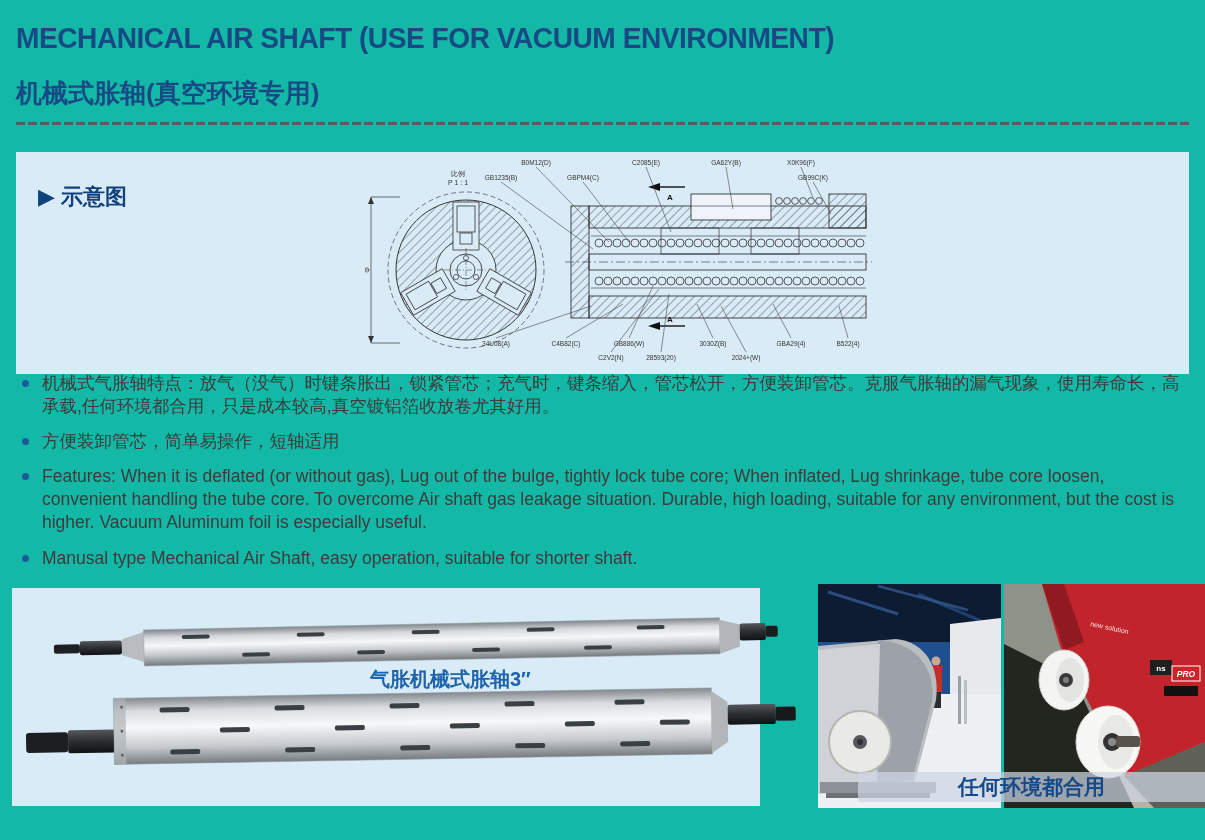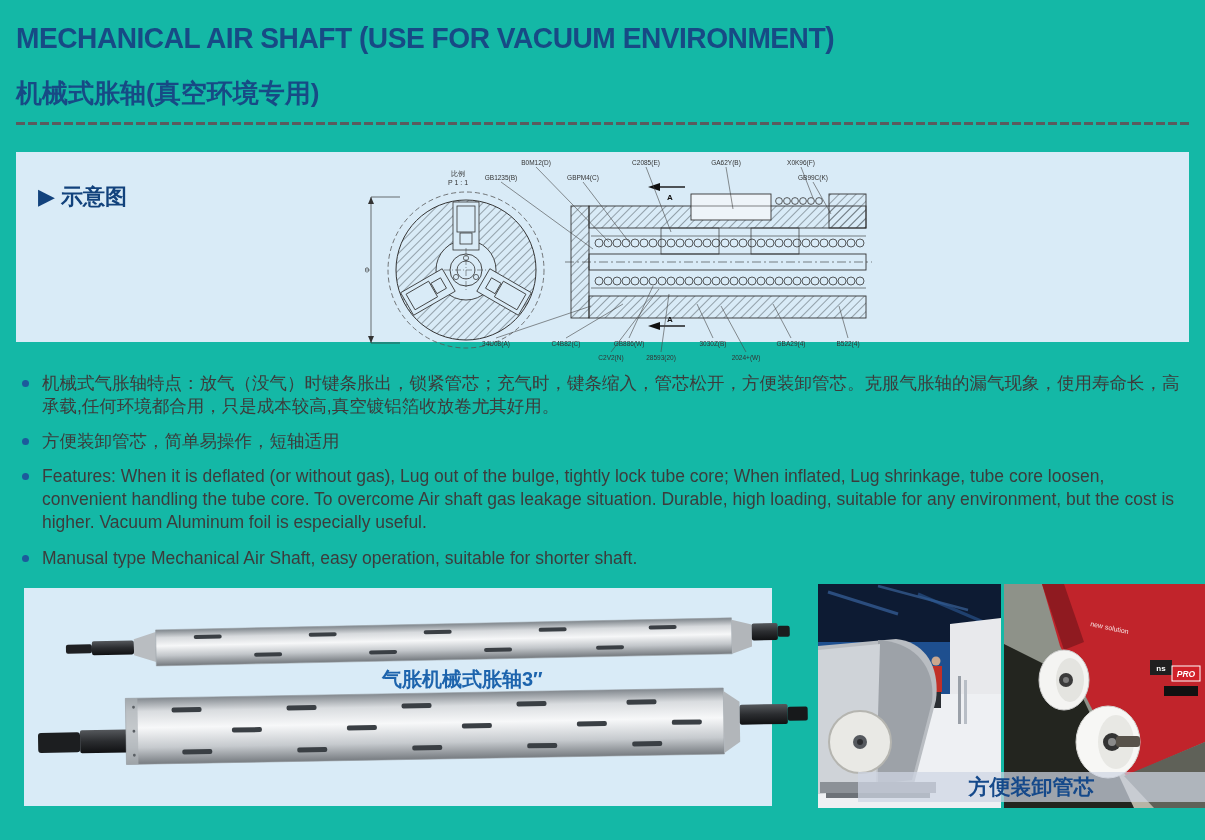--- a/index.html
+++ b/index.html
@@ -5,31 +5,31 @@
   html,body{margin:0;padding:0;background:#ffffff;}
   .page{position:relative;width:1205px;height:840px;background:#14b8a6;overflow:hidden;
         font-family:"Liberation Sans","DejaVu Sans",sans-serif;}
 
   .title-en{position:absolute;left:16px;top:22px;font-size:29px;font-weight:bold;color:#174a85;
             letter-spacing:-0.5px;transform:scaleX(0.97);transform-origin:left;white-space:nowrap;}
   .title-zh{position:absolute;left:16px;top:76px;font-size:26px;font-weight:bold;color:#174a85;white-space:nowrap;}
   .divider{position:absolute;left:16px;top:122px;width:1173px;height:3px;
            background:repeating-linear-gradient(90deg,#5a5b5e 0 9px,rgba(0,0,0,0) 9px 12px);}
 
-  .schematic-panel{position:absolute;left:16px;top:152px;width:1173px;height:190px;background:#d9ebf7;}
+  .schematic-panel{position:absolute;left:16px;top:152px;width:1173px;height:222px;background:#d9ebf7;}
   .sch-label{position:absolute;left:22px;top:30px;font-size:22px;font-weight:bold;color:#12427c;white-space:nowrap;}
   .sch-label .tri{display:inline-block;margin-right:6px;color:#12427c;}
   .drawing{position:absolute;left:345px;top:2px;}
 
   .bullets{position:absolute;left:16px;top:372px;width:1174px;list-style:none;margin:0;padding:0;}
   .bullets li{position:relative;padding-left:26px;color:#3c3c3c;font-size:17.5px;line-height:1.31;margin-bottom:12px;}
   .bullets li .dot{position:absolute;left:6px;top:8px;width:7px;height:7px;border-radius:50%;background:#1c5a9c;}
   .bullets li.tight{margin-bottom:13px;}
 
-  .products-panel{position:absolute;left:24px;top:588px;width:748px;height:218px;background:#d9ebf7;}
+  .products-panel{position:absolute;left:12px;top:588px;width:748px;height:218px;background:#d9ebf7;}
   .shaft3-img{position:absolute;left:20px;top:8px;}
   .shaft6-img{position:absolute;left:8px;top:98px;}
   .shaft-label{position:absolute;font-size:20px;font-weight:bold;color:#1d64ad;white-space:nowrap;}
   .shaft-label.l3{left:358px;top:78px;}
   .shaft-label.l6{left:366px;top:188px;}
 
   .photo{position:absolute;top:584px;height:224px;overflow:hidden;}
   .photo1{left:818px;width:183px;}
   .photo2{left:1004px;width:201px;}
   .caption-bar{position:absolute;left:858px;top:772px;width:347px;height:30px;
@@ -396,16 +396,16 @@
       <ellipse cx="104" cy="158" rx="32" ry="36" fill="#f7f7f5" stroke="#d4d4d0" stroke-width="1"></ellipse>
       <ellipse cx="112" cy="158" rx="18" ry="27" fill="#e8e8e4"></ellipse>
       <circle cx="108" cy="158" r="9" fill="#333333"></circle>
       <rect x="112" y="152" width="24" height="11" rx="3" fill="#57524a"></rect>
       <circle cx="108" cy="158" r="4" fill="#8a8a8a"></circle>
     </g>
     <polygon points="120,192 201,158 201,224 150,224" fill="#5f6158"></polygon>
   </svg>
 
   <div class="caption-bar">
-    <span>方便装卸管芯</span>
+    <span>任何环境都合用</span>
   </div>
 
 </div>
 
 </body></html>

